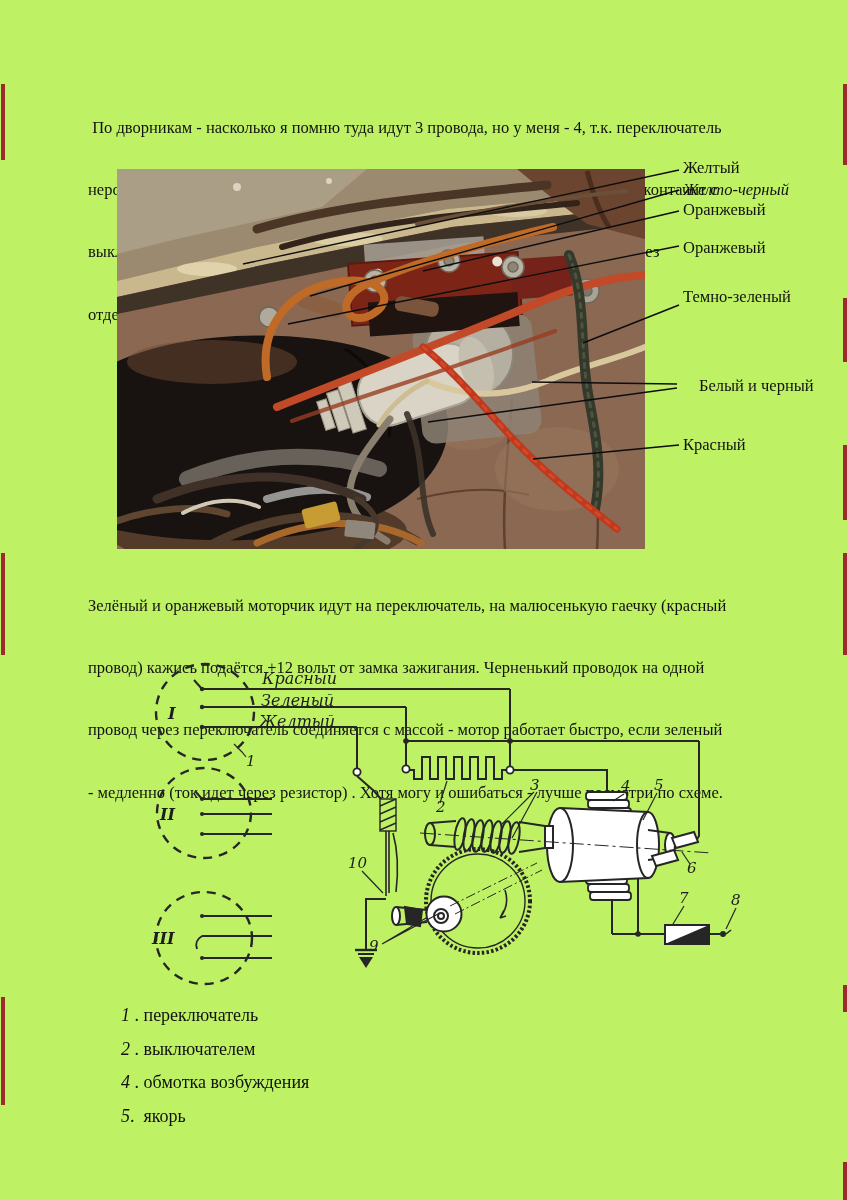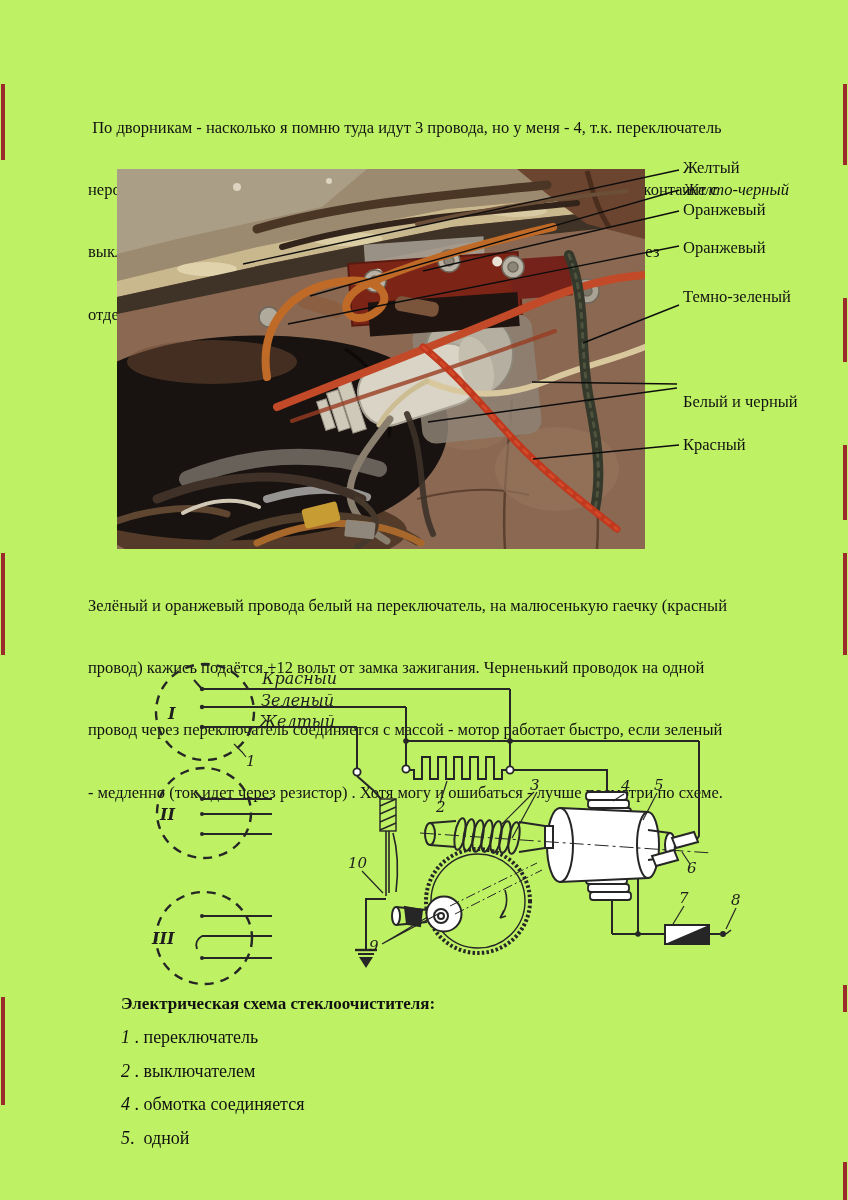--- a/index.html
+++ b/index.html
@@ -139,38 +139,38 @@
     <rect x="186" y="336" width="36" height="20" rx="3" fill="#c79d33" transform="rotate(-14 204 346)"></rect>
     <rect x="228" y="352" width="30" height="17" rx="2" fill="#8f877b" transform="rotate(6 243 360)"></rect>
   </svg>
   </div>
 
   <div class="wire-label" style="top:158px;">Желтый</div>
   <div class="wire-label" style="top:180px;font-style:italic;">Желто-черный</div>
   <div class="wire-label" style="top:200px;">Оранжевый</div>
   <div class="wire-label" style="top:238px;">Оранжевый</div>
   <div class="wire-label" style="top:280px;margin-top:7px;">Темно-зеленый</div>
-  <div class="wire-label" style="top:392px;">Белый и черный</div>
+  <div class="wire-label" style="top:376px;margin-left:16px;">Белый и черный</div>
   <div class="wire-label" style="top:435px;">Красный</div>
 
   <svg id="leader-overlay" width="848" height="1200" viewBox="0 0 848 1200">
     <g stroke="#0d0d0d" stroke-width="1.4" fill="none">
       <line x1="679" y1="170" x2="243" y2="264"></line>
       <line x1="679" y1="190" x2="310" y2="296"></line>
       <line x1="679" y1="211" x2="423" y2="271"></line>
       <line x1="679" y1="246" x2="288" y2="324"></line>
       <line x1="679" y1="305" x2="583" y2="343"></line>
       <line x1="677" y1="384" x2="532" y2="382"></line>
       <line x1="677" y1="388" x2="428" y2="422"></line>
       <line x1="679" y1="445" x2="533" y2="459"></line>
     </g>
   </svg>
 
   <div class="para" style="top:554px;">
-    <div class="pline">Зелёный и оранжевый провода белый на переключатель, на малюсенькую гаечку (красный</div>
+    <div class="pline">Зелёный и оранжевый моторчик идут на переключатель, на малюсенькую гаечку (красный</div>
     <div class="pline">провод) кажись подаётся +12 вольт от замка зажигания. Черненький проводок на одной</div>
     <div class="pline">провод через переключатель соединяется с массой - мотор работает быстро, если зеленый</div>
     <div class="pline">- медленно (ток идет через резистор) . Хотя могу и ошибаться - лучше посмотри по схеме.</div>
   </div>
 
   <div id="diagram-wrap">
   <svg width="690" height="332" viewBox="115 660 690 332">
     <g fill="none" stroke="#262626" stroke-width="2">
 
       <g stroke-dasharray="9 7" stroke-width="2.4">
@@ -330,20 +330,19 @@
     <text class="dnum" x="654" y="790">5</text>
     <text class="dnum" x="687" y="873">6</text>
     <text class="dnum" x="679" y="903">7</text>
     <text class="dnum" x="731" y="905">8</text>
     <text class="dnum" x="369" y="951">9</text>
     <text class="dnum" x="348" y="868">10</text>
   </svg>
   </div>
 
   <div id="legend">
-    <div class="legend-title">Электрическая схема стеклоочистителя:</div>
     <div class="legend-item"><span class="num">1</span><span> . </span><span>переключатель</span></div>
     <div class="legend-item"><span class="num">2</span><span> . </span><span>выключателем</span></div>
-    <div class="legend-item"><span class="num">4</span><span> . </span><span>обмотка соединяется</span></div>
-    <div class="legend-item"><span class="num">5</span><span>.  </span><span>одной</span></div>
+    <div class="legend-item"><span class="num">4</span><span> . </span><span>обмотка возбуждения</span></div>
+    <div class="legend-item"><span class="num">5</span><span>.  </span><span>якорь</span></div>
   </div>
 
 </div>
 
 </body></html>

